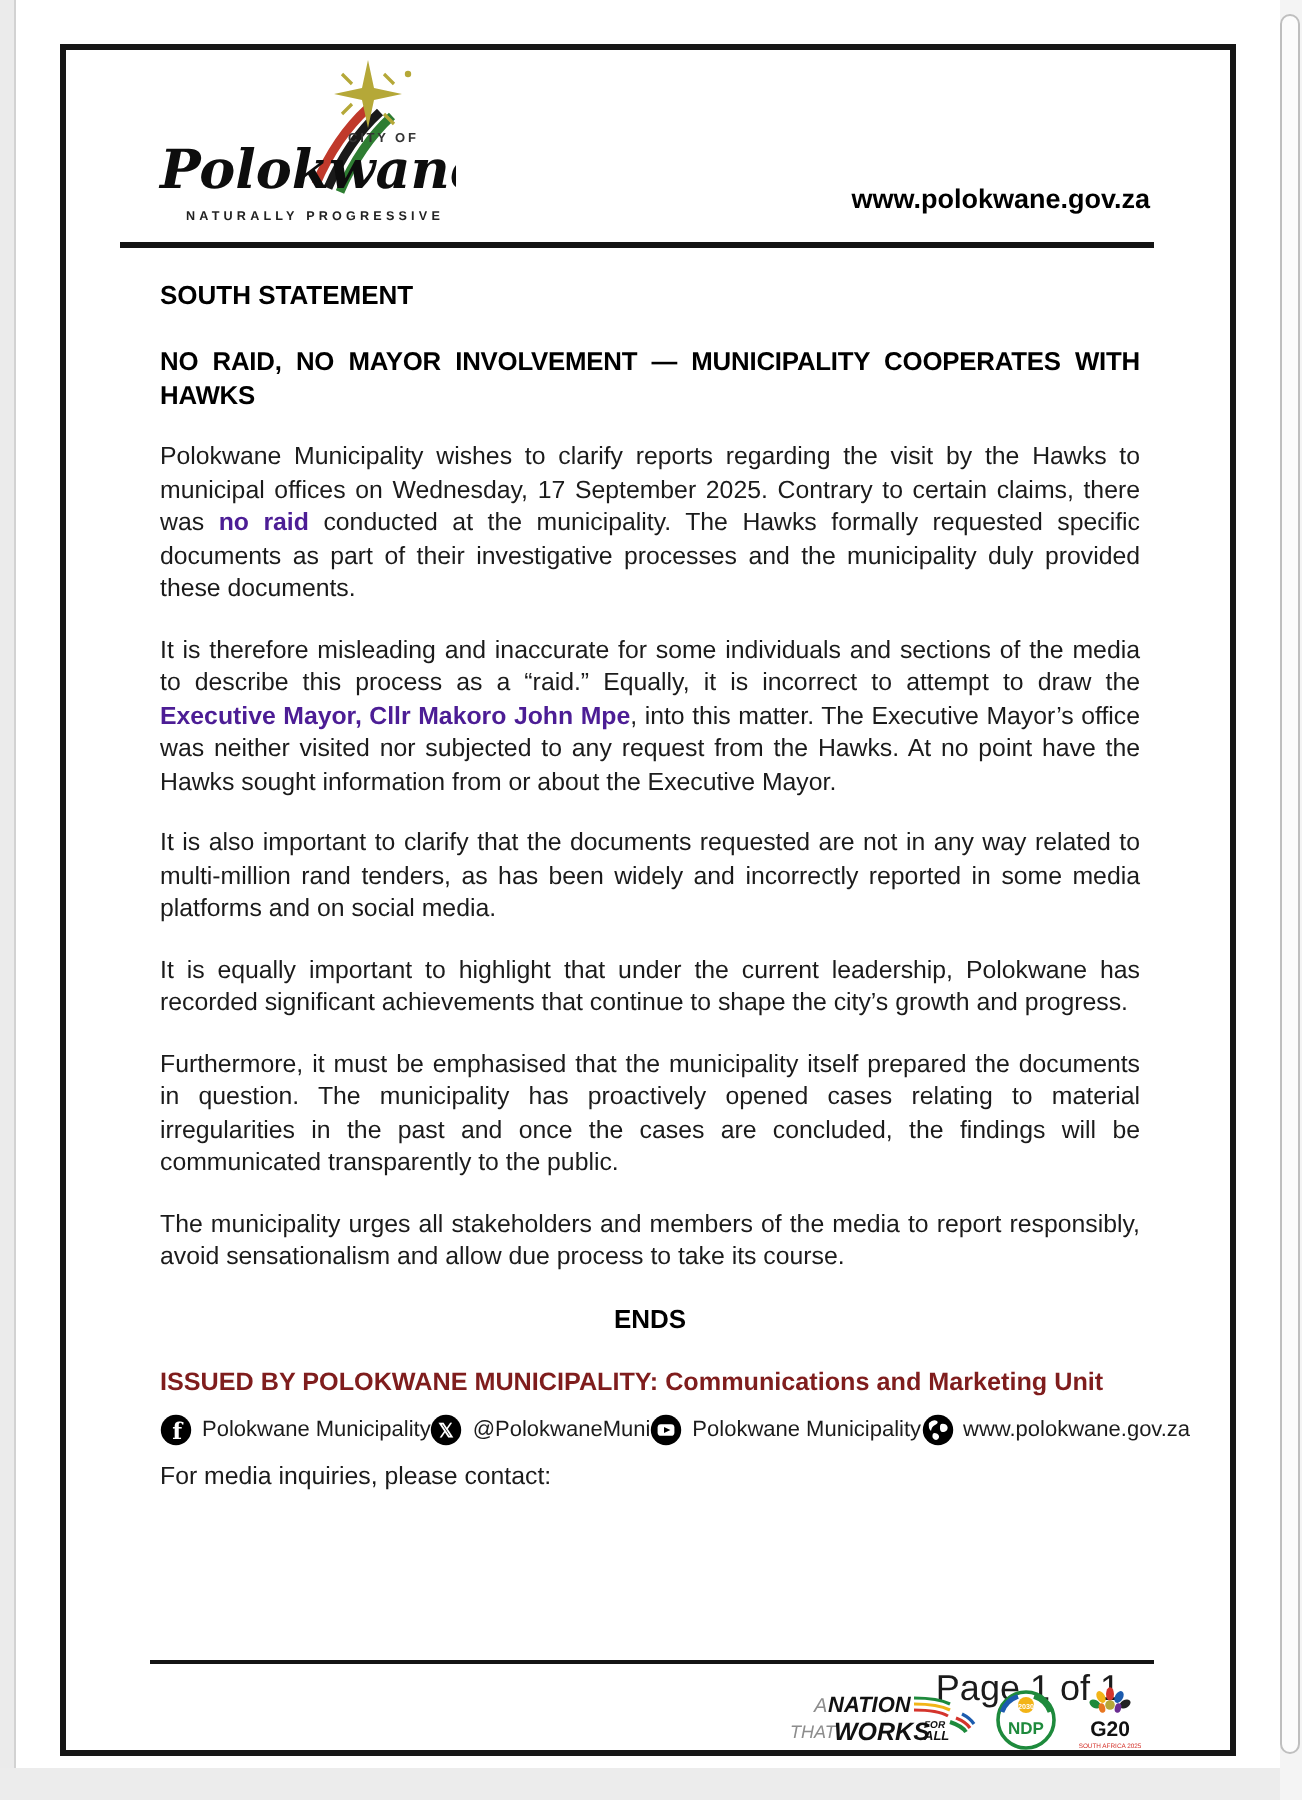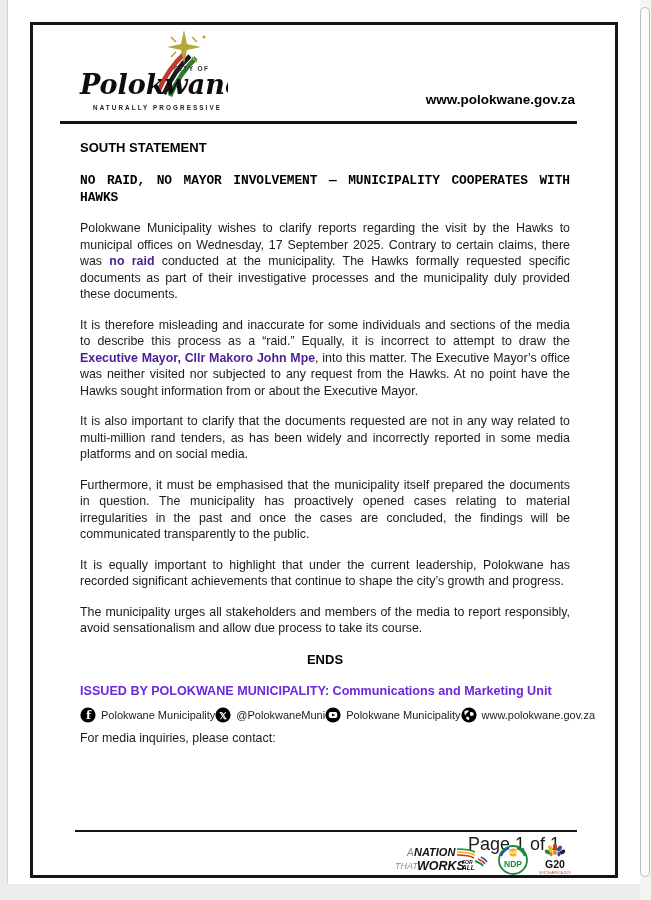--- a/index.html
+++ b/index.html
@@ -20,25 +20,25 @@
   
   .header{position:relative;margin:0 38px 0 27px;height:96px;border-bottom:3px solid #141414;}
   .logo{position:absolute;left:18px;top:3px;}
   .website{position:absolute;right:2px;bottom:14px;font-weight:bold;font-size:13.5px;color:#000;}
 
   
   .content{margin:0 45px 0 47px;}
   .meta{margin-top:16px;}
   .meta-label{font-weight:bold;font-size:13px;color:#000;}
   .release-line{font-style:italic;font-size:12.4px;margin-top:3px;}
-  .doc-title{margin-top:17px;font-weight:bold;font-size:12.9px;color:#000;text-align:justify;line-height:1.32;letter-spacing:-0.1px;font-family:Liberation Mono, monospace;}
+  .doc-title{margin-top:17px;font-weight:bold;font-size:12.9px;color:#000;text-align:justify;line-height:1.32;letter-spacing:-0.1px;}
   .body-p{margin:14px 0 0 0;font-size:12.4px;line-height:16.5px;text-align:justify;}
   .body-p b{color:#4c1d95;}
   .ends{margin-top:15px;font-weight:bold;font-size:13px;color:#000;text-align:center;}
-  .issued{margin-top:17px;font-weight:bold;font-size:12.6px;color:#6d28d9;}
+  .issued{margin-top:17px;font-weight:bold;font-size:12.6px;color:#7f1d1d;}
 
   .social-row{display:flex;align-items:center;justify-content:space-between;margin-top:9px;}
   .social-item{display:flex;align-items:center;gap:5px;font-size:11px;white-space:nowrap;}
   .sicon{display:block;}
 
   .contact{margin-top:7px;font-size:12.4px;line-height:16.5px;}
 
   
   .footer-rule{position:absolute;left:42px;right:38px;top:805px;border-top:2.5px solid #141414;}
   .page-num{position:absolute;left:0;right:55px;top:809px;text-align:right;font-size:18px;}
@@ -75,23 +75,23 @@
     </div>
 
     <div class="doc-title">NO RAID, NO MAYOR INVOLVEMENT — MUNICIPALITY COOPERATES WITH HAWKS</div>
 
     <p class="body-p"><span>Polokwane Municipality wishes to clarify reports regarding the visit by the Hawks to municipal offices on Wednesday, 17 September 2025. Contrary to certain claims, there was </span><b>no raid</b><span> conducted at the municipality. The Hawks formally requested specific documents as part of their investigative processes and the municipality duly provided these documents.</span></p>
 
     <p class="body-p"><span>It is therefore misleading and inaccurate for some individuals and sections of the media to describe this process as a “raid.” Equally, it is incorrect to attempt to draw the </span><b>Executive Mayor, Cllr Makoro John Mpe</b><span>, into this matter. The Executive Mayor’s office was neither visited nor subjected to any request from the Hawks. At no point have the Hawks sought information from or about the Executive Mayor.</span></p>
 
     <p class="body-p"><span>It is also important to clarify that the documents requested are not in any way related to multi-million rand tenders, as has been widely and incorrectly reported in some media platforms and on social media.</span></p>
 
+    <p class="body-p"><span>It is equally important to highlight that under the current leadership, Polokwane has recorded significant achievements that continue to shape the city’s growth and progress.</span></p>
+
     <p class="body-p"><span>Furthermore, it must be emphasised that the municipality itself prepared the documents in question. The municipality has proactively opened cases relating to material irregularities in the past and once the cases are concluded, the findings will be communicated transparently to the public.</span></p>
-
-    <p class="body-p"><span>It is equally important to highlight that under the current leadership, Polokwane has recorded significant achievements that continue to shape the city’s growth and progress.</span></p>
 
 
     <p class="body-p"><span>The municipality urges all stakeholders and members of the media to report responsibly, avoid sensationalism and allow due process to take its course.</span></p>
 
     <div class="ends">ENDS</div>
 
     <div class="issued">ISSUED BY POLOKWANE MUNICIPALITY: Communications and Marketing Unit</div>
 
     <div class="social-row">
       <span class="social-item">

